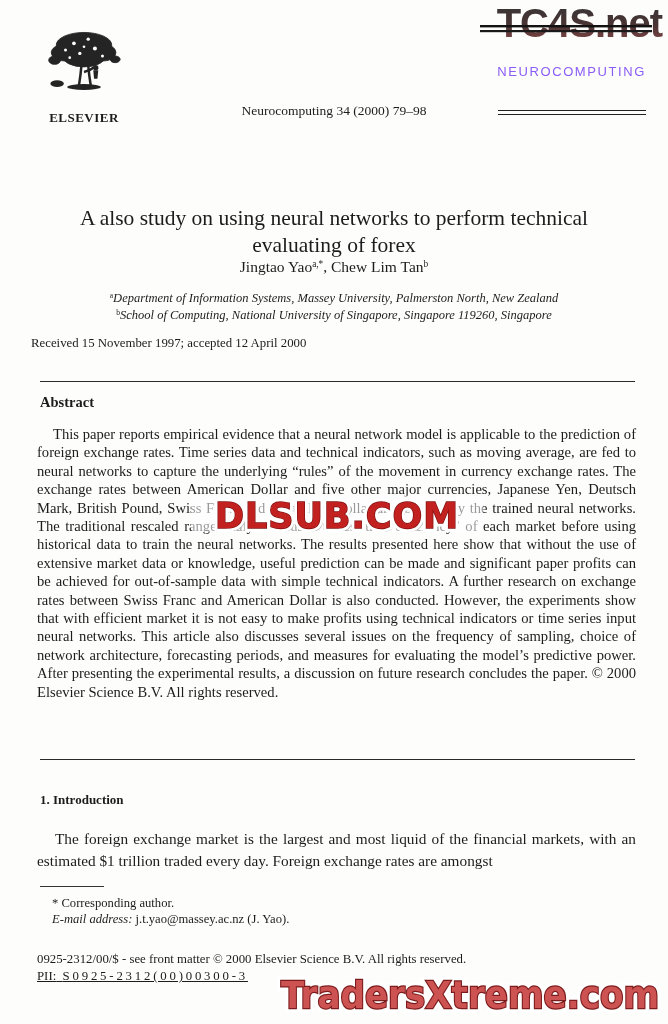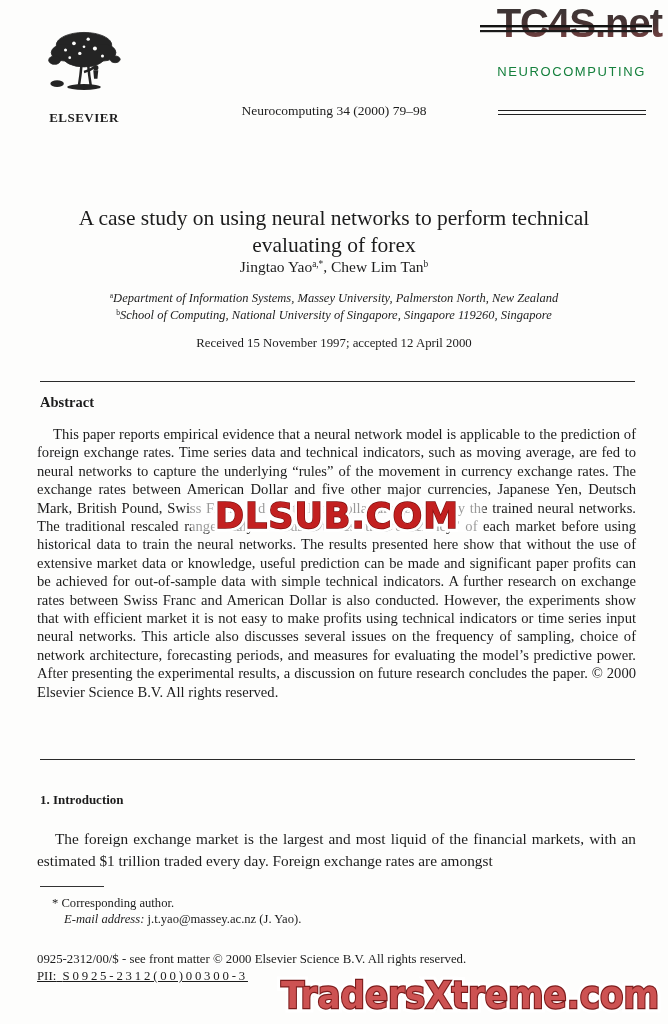--- a/index.html
+++ b/index.html
@@ -8,55 +8,55 @@
     background:#fdfdfc;color:#1c1c1c;overflow:hidden;
     font-family:"Liberation Serif", serif;
   }
   
   .elsevier-block{position:absolute;left:36px;top:28px;width:96px;text-align:center;}
   .elsevier-block svg{display:block;margin:0 auto;}
   .elsevier-name{font-size:13px;font-weight:600;letter-spacing:0.5px;margin-top:16px;}
   .journal-cite{position:absolute;top:103px;left:0;right:0;text-align:center;font-size:13.5px;}
   .journal-name{
     position:absolute;top:64px;right:22px;font-size:13px;letter-spacing:1.6px;
-    font-family:"Liberation Sans", sans-serif;color:#15803d;
+    font-family:"Liberation Sans", sans-serif;color:#8b5cf6;
   }
   .double-rule{position:absolute;top:110px;right:22px;width:148px;height:3px;
     border-top:1.6px solid #222;border-bottom:1.6px solid #222;}
   .journal-url{position:absolute;top:122px;right:16px;font-size:13.5px;}
   
   .title{position:absolute;top:191px;left:24px;right:24px;text-align:center;
     font-size:21.5px;line-height:27px;font-weight:normal;}
   .authors{position:absolute;top:258px;left:0;right:0;text-align:center;font-size:15.5px;}
   .sup{font-size:0.6em;position:relative;top:-0.5em;}
   .affiliations{position:absolute;top:291px;left:0;right:0;text-align:center;
     font-style:italic;font-size:12.5px;line-height:15.5px;}
   .affiliations .sup{font-style:normal;}
-  .received{position:absolute;top:336px;left:0;right:0;text-align:center;font-size:12.8px;}
+  .received{position:absolute;top:336px;left:0;right:0;text-align:left;font-size:12.8px;padding-left:31px;}
   
   .rule{position:absolute;left:40px;width:595px;border-top:1.6px solid #2a2a2a;height:0;}
   .rule-abstract{top:381px;}
   .abstract-heading{position:absolute;top:394px;left:40px;font-size:14.5px;font-weight:bold;}
   .abstract-text{
     position:absolute;top:425px;left:37px;width:599px;
     font-size:14.6px;line-height:18.4px;text-align:justify;text-indent:16px;margin:0;
   }
   .keywords{position:absolute;top:733px;left:40px;width:595px;font-size:13.6px;}
   .keywords .kw-label{font-style:italic;}
   .rule-keywords{top:759px;}
   
   .section-heading{position:absolute;top:792px;left:40px;font-size:13px;font-weight:bold;}
   .intro-text{
     position:absolute;top:828px;left:37px;width:599px;
     font-size:15.3px;line-height:21.5px;text-align:justify;text-indent:18px;margin:0;
   }
   
   .fn-rule{position:absolute;top:886px;left:40px;width:64px;border-top:1.2px solid #333;height:0;}
   .fn-corresponding{position:absolute;top:896px;left:52px;font-size:12.6px;}
-  .fn-email{position:absolute;top:912px;left:64px;font-size:12.6px;}
+  .fn-email{position:absolute;top:912px;left:52px;font-size:12.6px;}
   .fn-email .em-label{font-style:italic;}
   .footer-issn{position:absolute;top:952px;left:37px;font-size:12.8px;}
   .footer-pii{position:absolute;top:969px;left:37px;font-size:12.8px;text-decoration:underline;}
   .footer-pii .pii-value{letter-spacing:2.8px;}
   
   .wm{position:absolute;pointer-events:none;}
   .wm-tc4s{top:0;right:0;width:198px;height:48px;}
   .wm-dlsub{top:489px;left:189px;width:296px;height:52px;}
   .wm-traders{top:962px;left:272px;width:396px;height:62px;}
 </style>
@@ -98,21 +98,21 @@
       </g>
     </svg>
     <div class="elsevier-name">ELSEVIER</div>
   </div>
 
   <div class="journal-cite">Neurocomputing 34 (2000) 79–98</div>
   <div class="journal-name">NEUROCOMPUTING</div>
   <div class="double-rule"></div>
 
   <h1 class="title">
-    <span>A case study on using neural networks to perform technical</span><br>
+    <span>A also study on using neural networks to perform technical</span><br>
     <span>evaluating of forex</span>
   </h1>
 
   <div class="authors">
     <span>Jingtao Yao</span><span class="sup">a,*</span><span>, </span><span>Chew Lim Tan</span><span class="sup">b</span>
   </div>
 
   <div class="affiliations">
     <span class="sup">a</span><span>Department of Information Systems, Massey University, Palmerston North, New Zealand</span><br>
     <span class="sup">b</span><span>School of Computing, National University of Singapore, Singapore 119260, Singapore</span>

